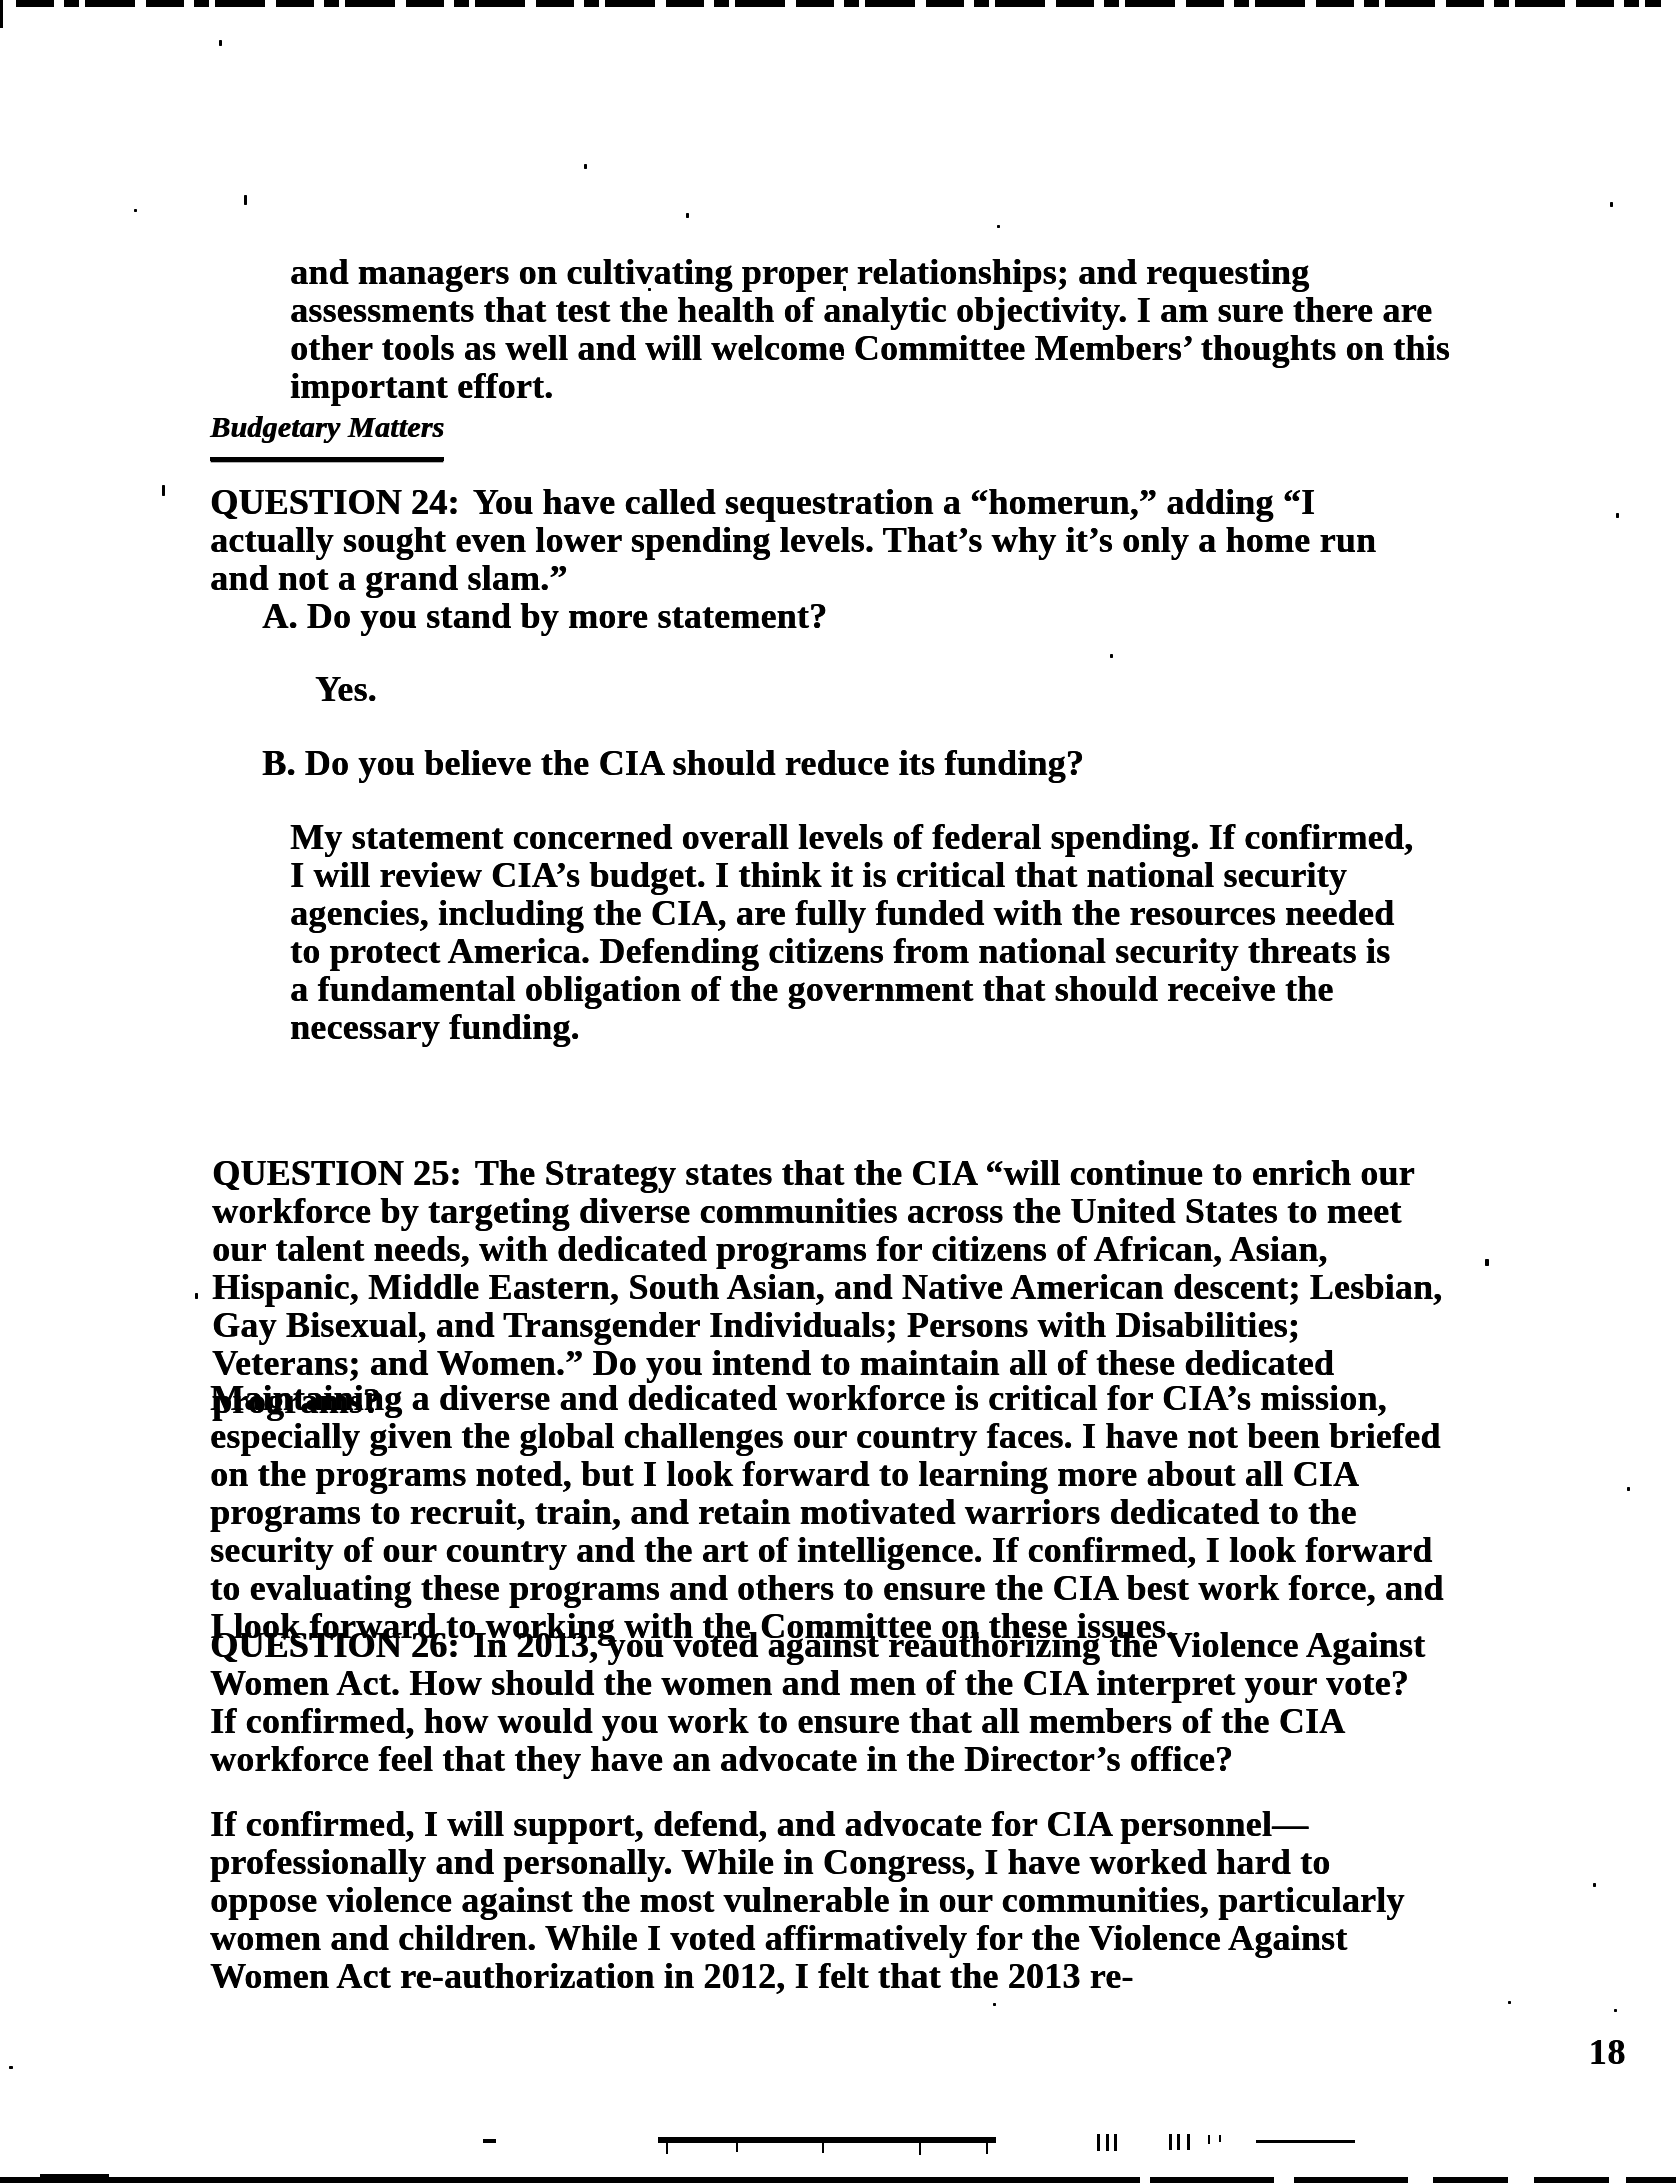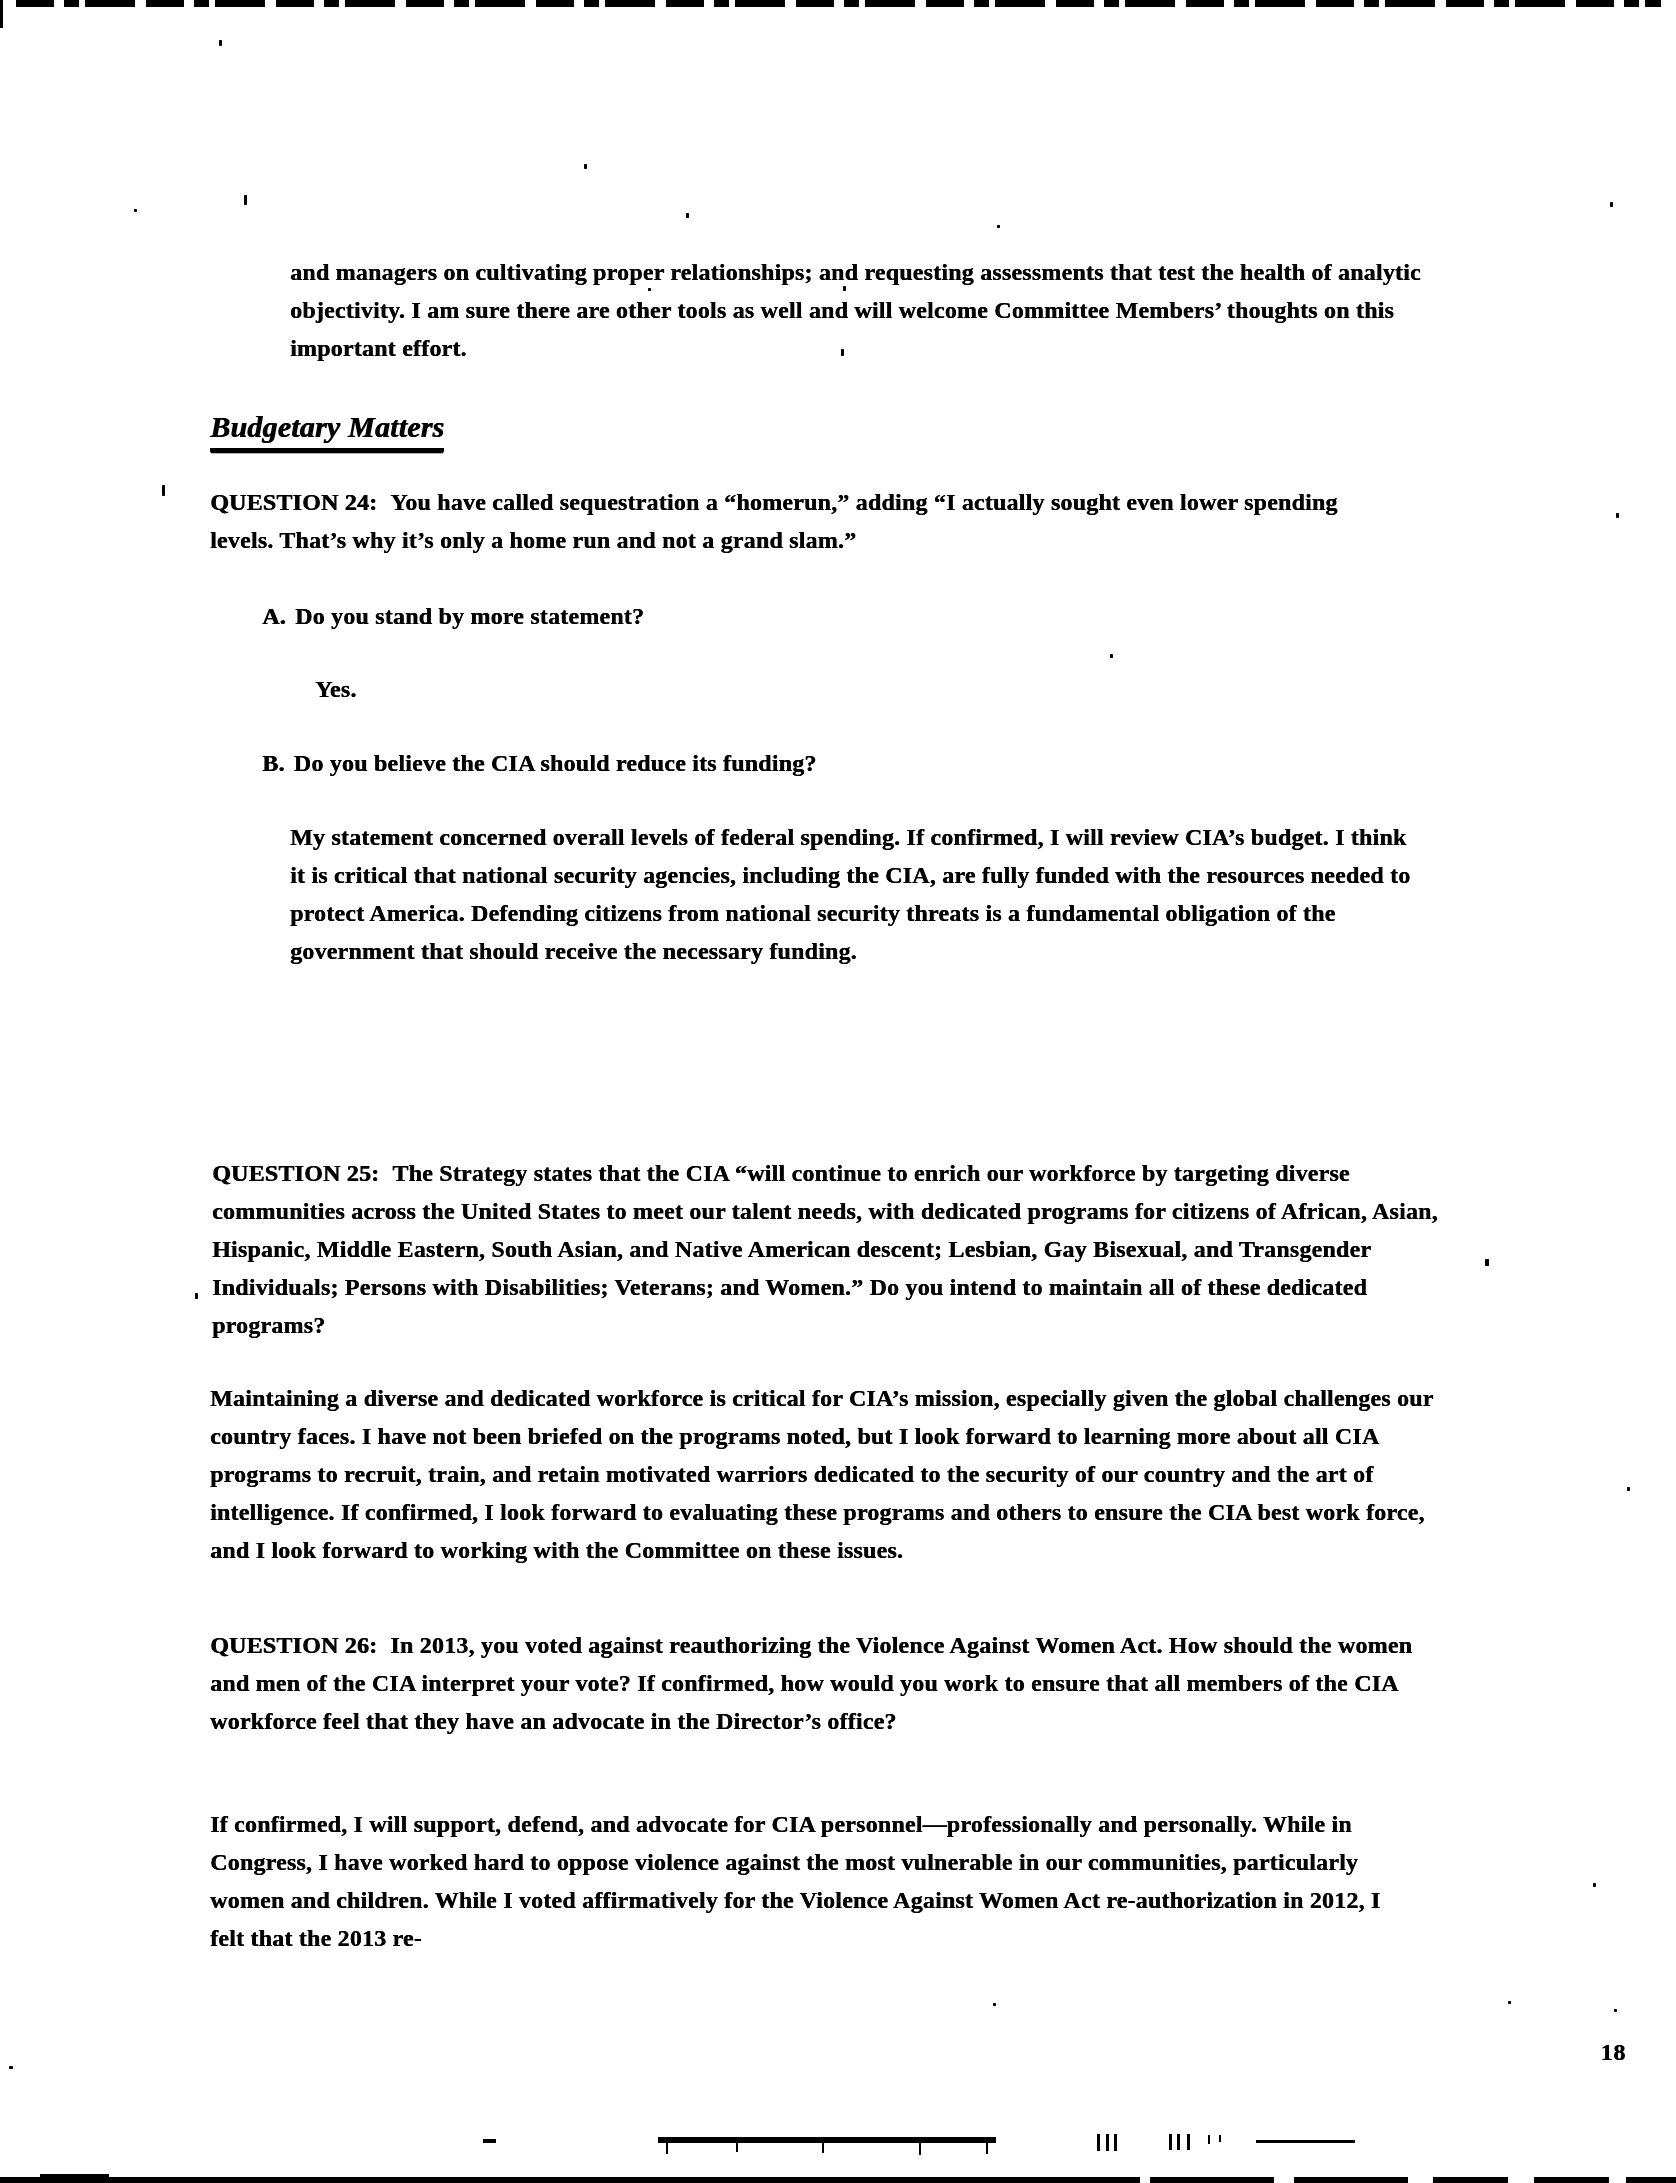--- a/index.html
+++ b/index.html
@@ -9,33 +9,33 @@
     height: 2183px;
     position: relative;
     overflow: hidden;
     font-family: "Liberation Serif", "DejaVu Serif", serif;
     color: #000;
   }
   .page { position: absolute; inset: 0; background: #fff; }
 
   .block {
     position: absolute;
-    font-size: 24px;
+    font-size: 36px;
     line-height: 38px;
     font-weight: 700;
     letter-spacing: 0.2px;
     text-shadow: 0.4px 0 0 #000;
   }
   .qlabel { margin-right: 13.2px; text-shadow: 0.7px 0 0 #000; }
   .sublabel { margin-right: 9.3px; text-shadow: 0.7px 0 0 #000; }
 
   .heading { font-style: italic; font-size: 30px; }
   .heading .hd {
     border-bottom: 4.6px solid #000;
-    padding-bottom: 5px;
+    padding-bottom: 14px;
     box-shadow: 0 2px 0 -0.7px #000;
     text-shadow: 0.7px 0 0 #000;
     font-style: italic;
   }
 
   .pagenum { text-align: right; letter-spacing: 0.7px; }
 
   .artifact { position: absolute; background: #000; }
   .dash-top {
     background: repeating-linear-gradient(90deg,

